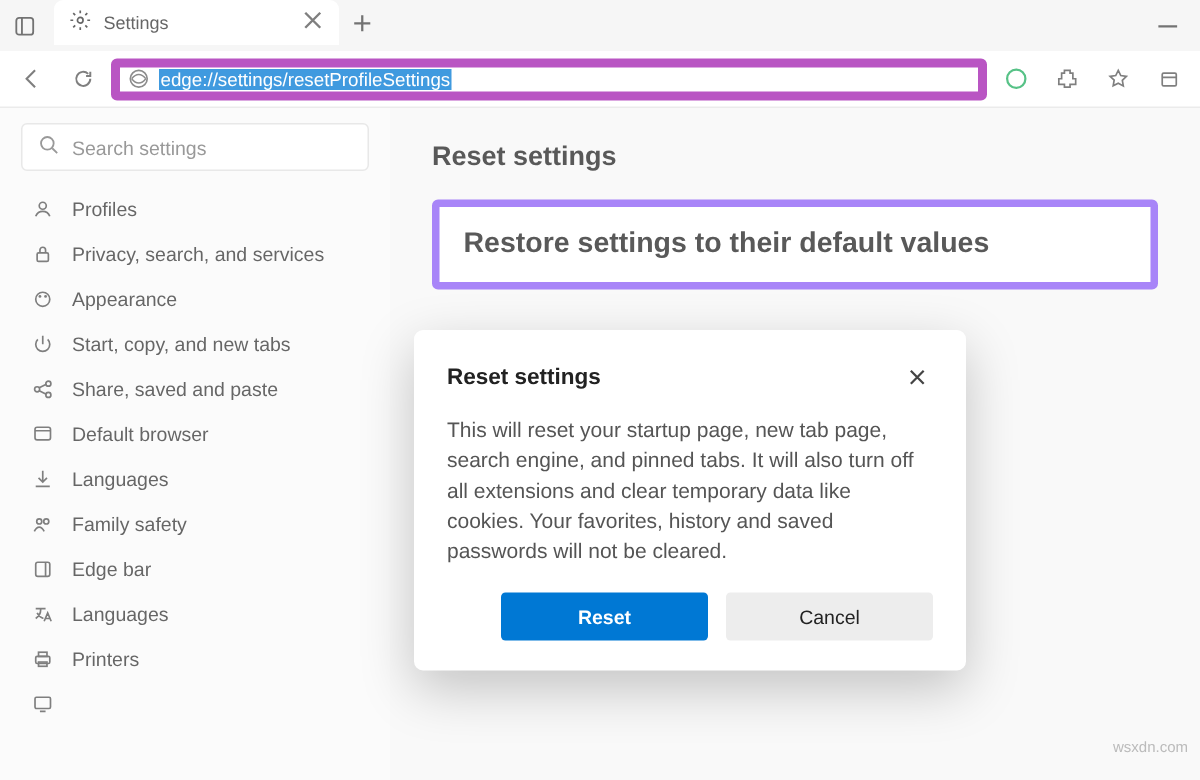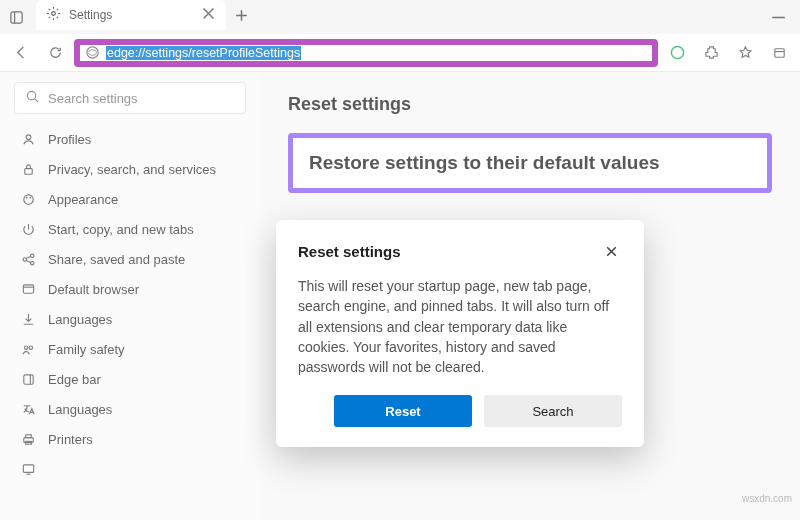--- a/index.html
+++ b/index.html
@@ -254,17 +254,17 @@
     <h2>Reset settings</h2>
     <div class="dialog-close">
       <svg viewBox="0 0 14 14">
           <path d="M3 3l8 8M11 3l-8 8" stroke="currentColor" stroke-width="1.4"></path>
         </svg>
     </div>
   </div>
   <p>This will reset your startup page, new tab page, search engine, and pinned tabs. It will also turn off all extensions and clear temporary data like cookies. Your favorites, history and saved passwords will not be cleared.</p>
   <div class="dialog-btns">
     <button class="btn-primary">Reset</button>
-    <button class="btn-secondary">Search</button>
+    <button class="btn-secondary">Cancel</button>
   </div>
 </div>
 
 <div class="watermark">wsxdn.com</div>
 
 </body></html>

